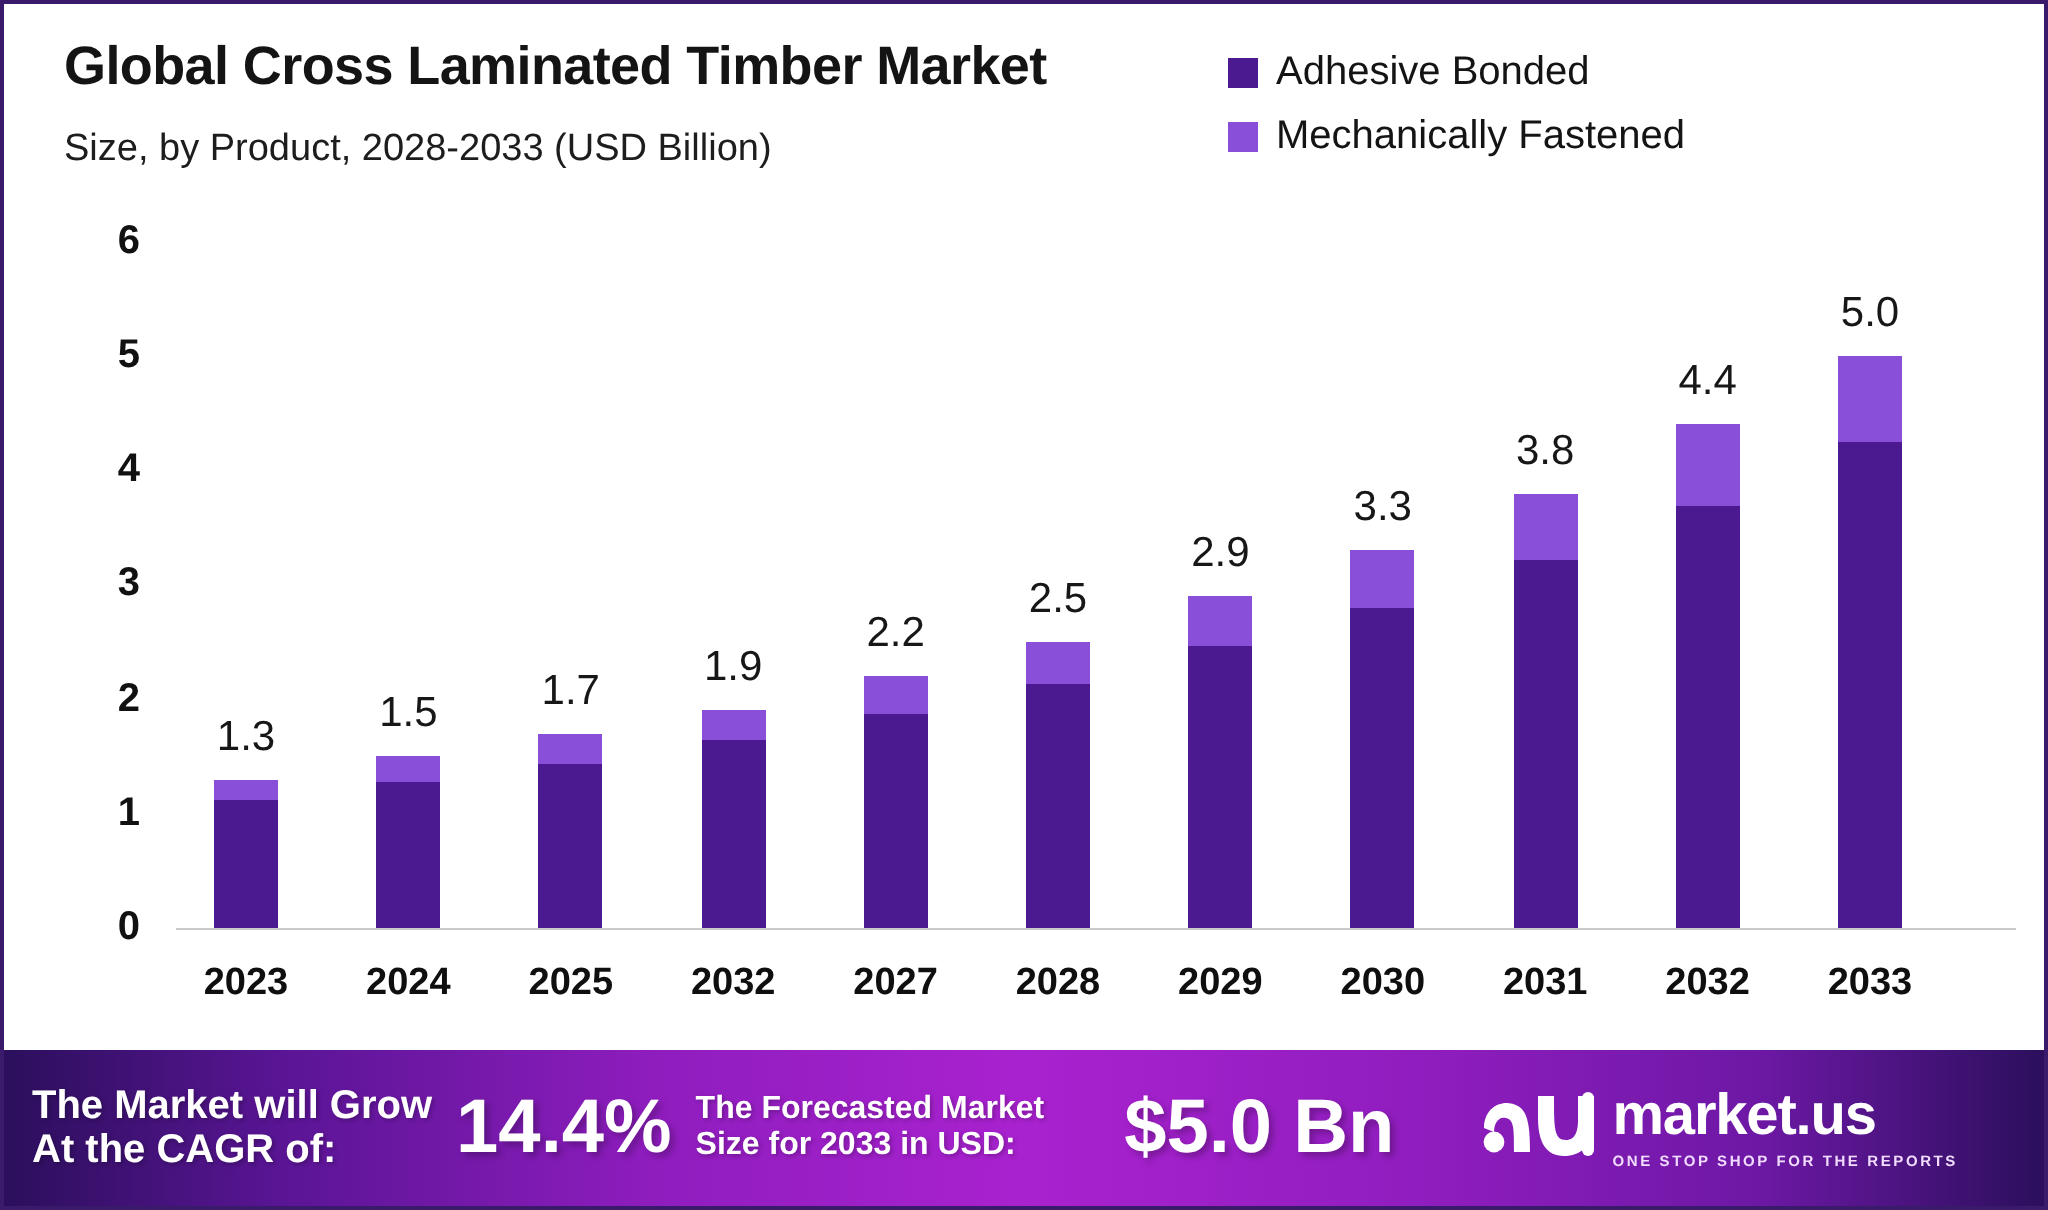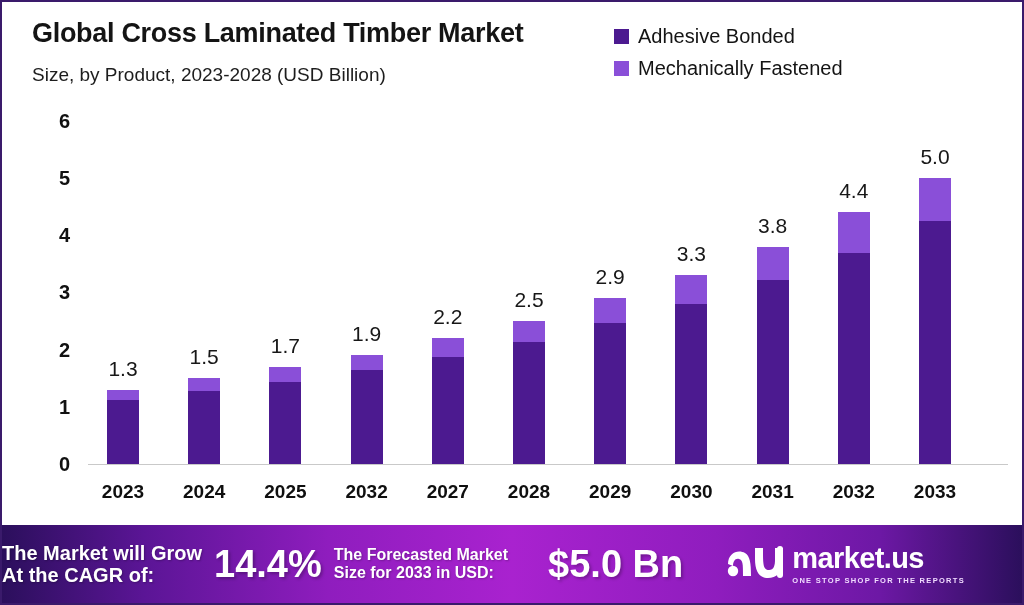--- a/index.html
+++ b/index.html
@@ -152,20 +152,21 @@
     align-items: center;
     overflow: hidden;
   }
   .banner-text {
     color: #ffffff;
     font-weight: 800;
     line-height: 1.12;
     text-shadow: 1px 1px 2px rgba(0,0,0,0.25);
   }
   .cagr-label {
+    margin-left: 14px;
     font-size: 20px;
     white-space: nowrap;
   }
   .cagr-value {
     margin-left: 12px;
     font-size: 38px;
     font-weight: 800;
     color: #ffffff;
     text-shadow: 2px 2px 3px rgba(0,0,0,0.25);
     white-space: nowrap;
@@ -211,21 +212,21 @@
     white-space: nowrap;
   }
 </style>
 </head>
 <body>
 
 <div class="screen">
 
   <div class="header">
     <div class="chart-title">Global Cross Laminated Timber Market</div>
-    <div class="chart-subtitle">Size, by Product, 2023-2028 (USD Billion)</div>
+    <div class="chart-subtitle">Size, by Product, 2028-2033 (USD Billion)</div>
 
     <div class="legend">
       <div class="legend-item">
         <span class="legend-swatch" style="background:#4c1a90"></span>
         <span class="legend-label">Adhesive Bonded</span>
       </div>
       <div class="legend-item">
         <span class="legend-swatch" style="background:#8a4fd8"></span>
         <span class="legend-label">Mechanically Fastened</span>
       </div>

